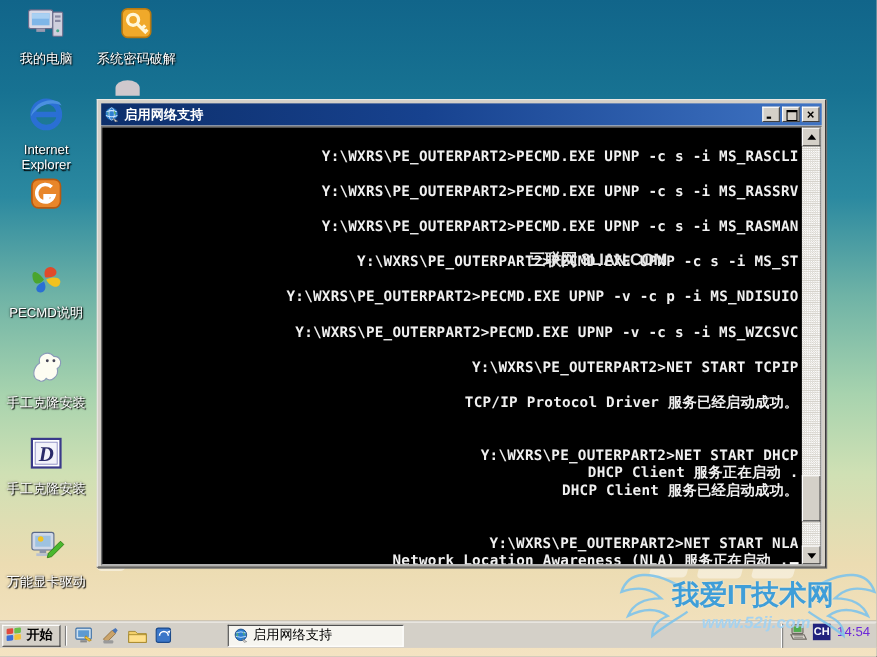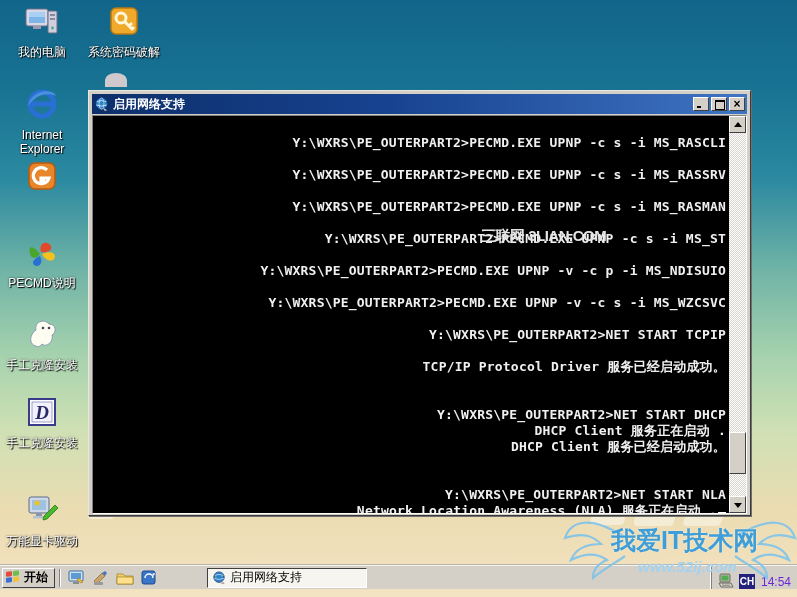--- a/index.html
+++ b/index.html
@@ -62,21 +62,21 @@
     box-shadow:1px 1px 0 #808080 inset 0 0; font-weight:bold; font-size:12px; cursor:pointer; }
   .winflag { width:14px; height:13px; display:inline-grid; grid-template-columns:6px 6px; grid-template-rows:5px 5px;
     gap:1px; transform:skewY(-6deg); margin-right:4px; }
   .winflag i { display:block; border-radius:1px; }
   .qsep { width:2px; height:18px; margin:0 4px; border-left:1px solid #808080; border-right:1px solid #fff; }
   .qicon { width:18px; height:18px; margin:0 3px; cursor:pointer; }
   #taskbtn { margin-left:46px; width:160px; height:20px; display:flex; align-items:center;
     background:#f6f5f0; border:1px solid; border-color:#404040 #fff #fff #404040;
     padding:0 4px; font-size:12px; cursor:pointer; }
   #taskbtn span.lbl { margin-left:4px; }
-  #tray { margin-left:auto; height:22px; display:flex; align-items:flex-end; padding:0 4px 0 6px;
+  #tray { margin-left:auto; height:22px; display:flex; align-items:flex-start; padding:0 4px 0 6px;
     border-left:1px solid #808080; box-shadow:-1px 0 0 #fff; }
   .chbadge { width:16px; height:15px; background:#22227e; color:#fff; font-size:10px; font-weight:bold;
     text-align:center; line-height:15px; margin:0 4px; cursor:pointer; }
   .traytime { font-size:12px; color:#6d28d9; padding:0 2px; }
 
   
   #wm { position:absolute; left:563px; top:498px; width:234px; height:85px; z-index:60; pointer-events:none; }
   #wm .t1 { position:absolute; left:48px; top:26px; font-size:25px; font-weight:bold; color:#3f9ed8;
     white-space:nowrap; text-shadow:0 0 2px rgba(255,255,255,.6); }
   #wm .t2 { position:absolute; left:75px; top:60px; font-size:15px; font-weight:bold; color:#a5d2ef; font-style:italic; }
@@ -132,21 +132,21 @@
       <div class="dicon" style="left: 2px; top: 316px;"><span class="ig"><svg width="36" height="36" viewBox="0 0 36 36">
             <path d="M12 30 C4 28, 6 18, 12 14 C10 6, 20 2, 25 8 C32 8, 33 16, 28 19 C30 26, 22 32, 18 28 C16 31, 13 31, 12 30 Z" fill="#fdfdf2" stroke="#8a9ab8" stroke-width="1"></path>
             <circle cx="19" cy="12" r="1.3" fill="#445"></circle>
             <circle cx="25" cy="12" r="1.3" fill="#445"></circle>
           </svg></span><div class="dlabel">手工克隆安装</div></div>
       <div class="dicon" style="left: 2px; top: 396px;"><span class="ig"><svg width="34" height="34" viewBox="0 0 34 34">
             <rect x="4" y="3" width="26" height="26" fill="#fff" stroke="#3a3a8a" stroke-width="2"></rect>
             <rect x="7" y="6" width="20" height="20" fill="#f2f2fa" stroke="#8888c0" stroke-width="0.8"></rect>
             <text x="17" y="23" font-family="Liberation Serif,serif" font-style="italic" font-weight="bold" font-size="19" fill="#2a2a6a" text-anchor="middle">D</text>
           </svg></span><div class="dlabel">手工克隆安装</div></div>
-      <div class="dicon" style="left: 2px; top: 494px;"><span class="ig"><svg width="36" height="34" viewBox="0 0 36 34">
+      <div class="dicon" style="left: 2px; top: 481px;"><span class="ig"><svg width="36" height="34" viewBox="0 0 36 34">
             <rect x="5" y="3" width="20" height="16" rx="2" fill="#cfd8e8" stroke="#5a6a8a"></rect>
             <rect x="8" y="6" width="14" height="10" fill="#9ec2e0"></rect>
             <circle cx="13" cy="9" r="2.5" fill="#f2c21e"></circle>
             <rect x="12" y="19" width="6" height="3" fill="#8a93a8"></rect>
             <rect x="9" y="22" width="12" height="2.5" fill="#b8c0d0"></rect>
             <path d="M20 22 L31 11 l3 3 L23 25 l-4 1 z" fill="#4ab82e" stroke="#2a7a10" stroke-width="0.8"></path>
           </svg></span><div class="dlabel">万能显卡驱动</div></div>
     </div>
 
   <div id="win">

